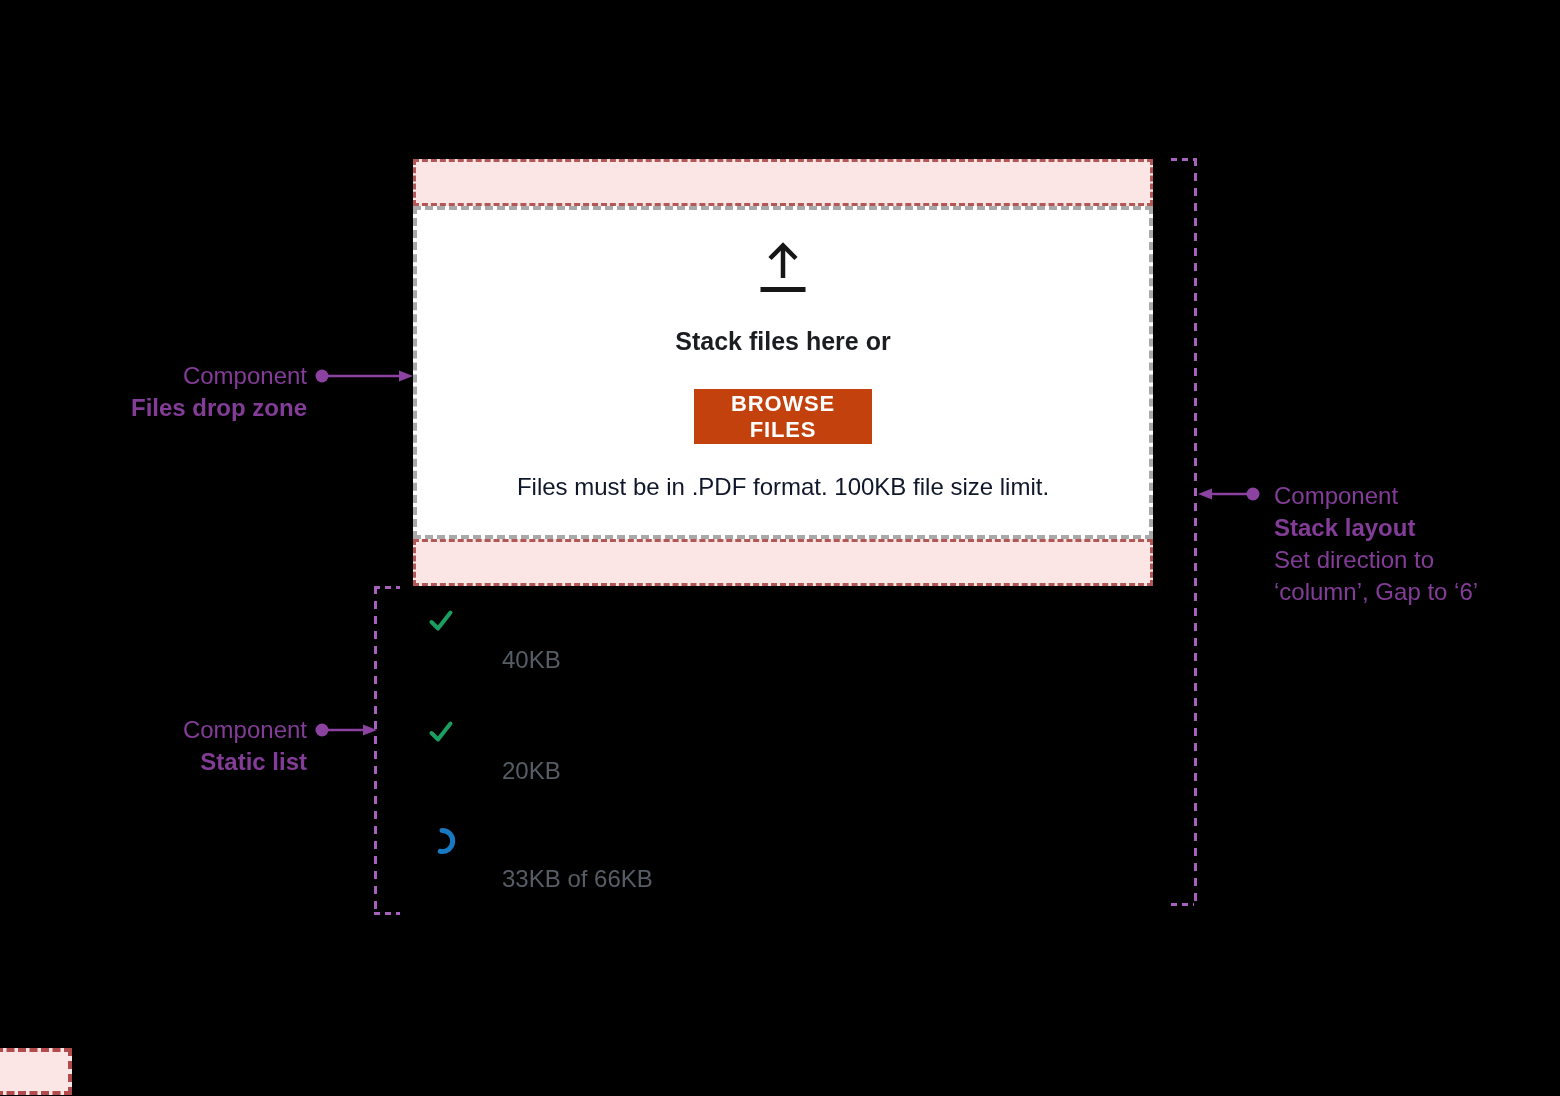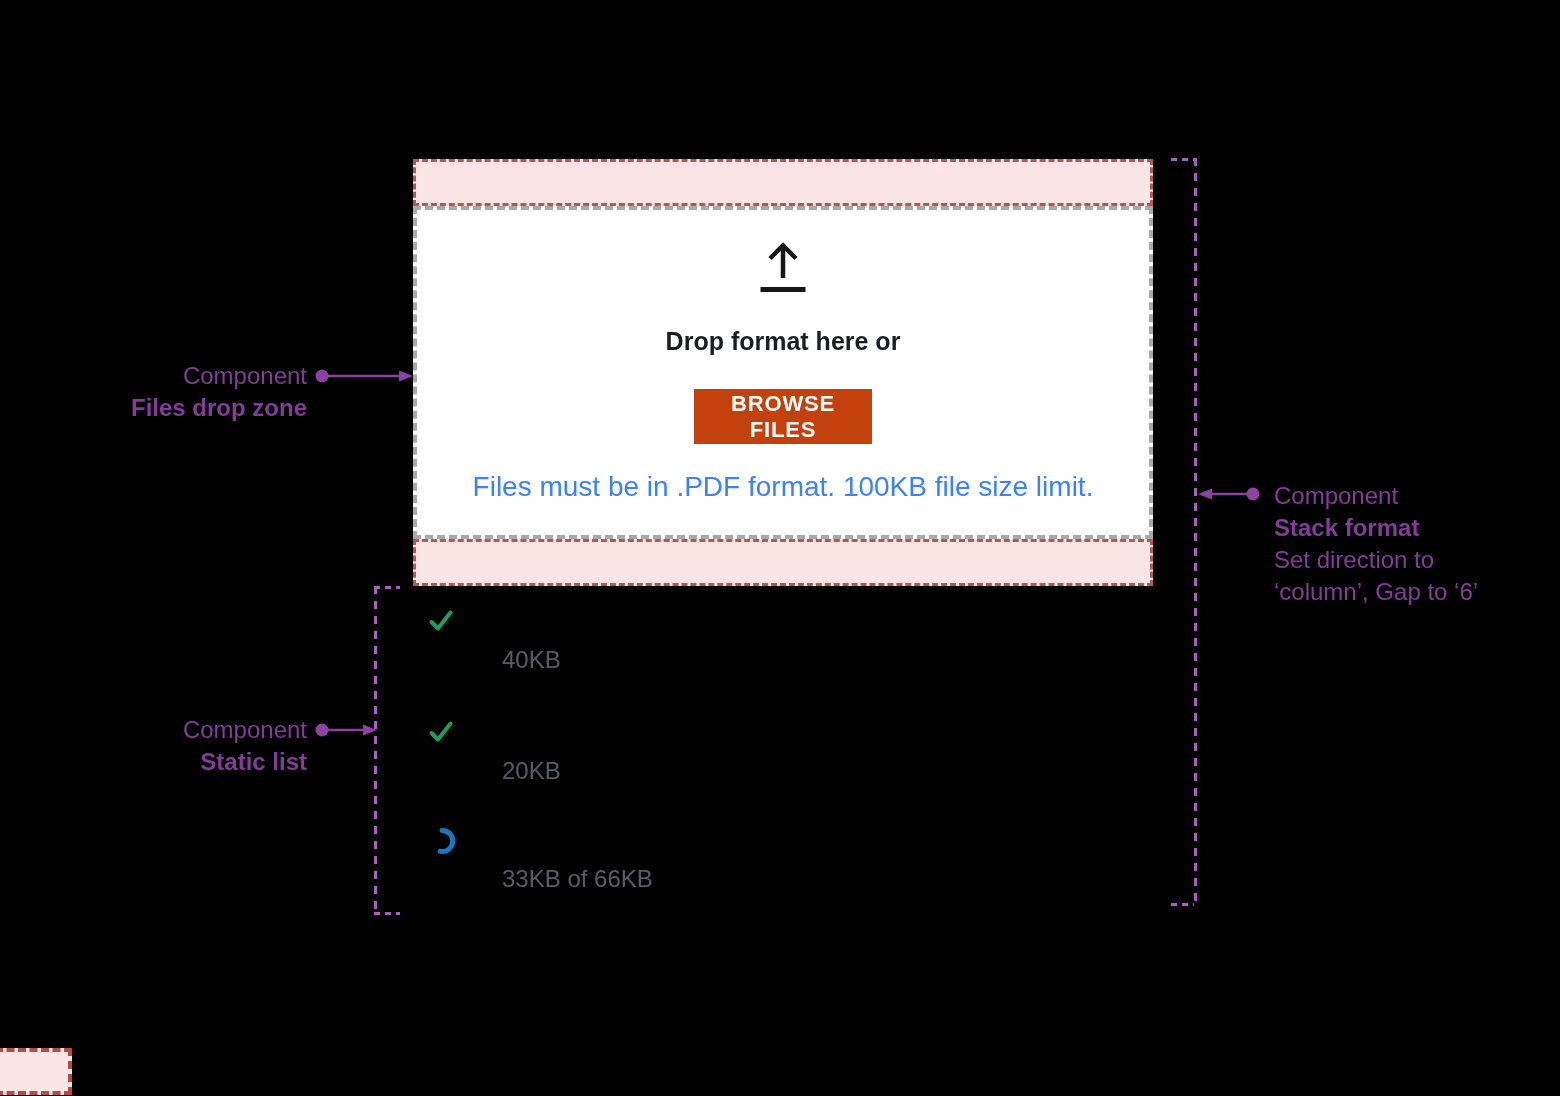--- a/index.html
+++ b/index.html
@@ -27,21 +27,21 @@
   .dz-button{
     top:179px;left:50%;transform:translateX(-50%);
     width:178px;height:55px;border:none;cursor:pointer;
     background:#c2410c;color:#FFFFFF;
     font-family:"Liberation Sans", sans-serif;
     font-size:22px;font-weight:700;letter-spacing:0.8px;
     display:flex;align-items:center;justify-content:center;
   }
   .dz-note{
     top:262px;width:100%;text-align:center;
-    font-size:28px;line-height:30px;color:#3b82f6;white-space:nowrap;
+    font-size:24px;line-height:30px;color:#0f172a;white-space:nowrap;
   }
 
   
   .callout{color:#833C97;font-size:24px;line-height:32px;}
   .callout .eyebrow{font-weight:400;}
   .callout .title{font-weight:700;}
   .callout .note{}
   .align-right{text-align:right;}
   .nowrap{white-space:nowrap;}
 
@@ -79,21 +79,21 @@
     <div class="pink-strip"></div>
 
     <div class="white-box">
       <span class="abs center-x" style="top:30px">
         <svg width="48" height="52" viewBox="0 0 48 52">
           <path d="M24 38 V6" stroke="#161616" stroke-width="4.5" fill="none"></path>
           <path d="M11 18.5 L24 5.5 L37 18.5" stroke="#161616" stroke-width="4.5" fill="none"></path>
           <path d="M1.5 49.5 H46.5" stroke="#161616" stroke-width="5" fill="none"></path>
         </svg>
       </span>
-      <div class="abs dz-heading">Drop format here or</div>
+      <div class="abs dz-heading">Stack files here or</div>
       <button class="abs dz-button">BROWSE FILES</button>
       <div class="abs dz-note">Files must be in .PDF format. 100KB file size limit.</div>
     </div>
 
     <div class="pink-strip"></div>
   </div>
 
   <div class="list-row" style="top:608px">
     <span class="row-icon">
       <svg width="26" height="26" viewBox="0 0 26 26">
@@ -155,20 +155,20 @@
 
   <span class="abs" style="left:1198px;top:486px">
     <svg width="62" height="16" viewBox="0 0 62 16">
       <polygon points="0,8 14,2.5 14,13.5" fill="#8B42A0"></polygon>
       <line x1="12" y1="8" x2="52" y2="8" stroke="#8B42A0" stroke-width="2.5"></line>
       <circle cx="55" cy="8" r="6.5" fill="#8B42A0"></circle>
     </svg>
   </span>
   <div class="abs callout nowrap" style="left:1274px;top:480px">
     <div class="eyebrow">Component</div>
-    <div class="title">Stack format</div>
+    <div class="title">Stack layout</div>
     <div class="note">Set direction to</div>
     <div class="note">‘column’, Gap to ‘6’</div>
   </div>
 
   <div class="abs" id="corner-pink-box"></div>
 
 </div>
 
 </body></html>

